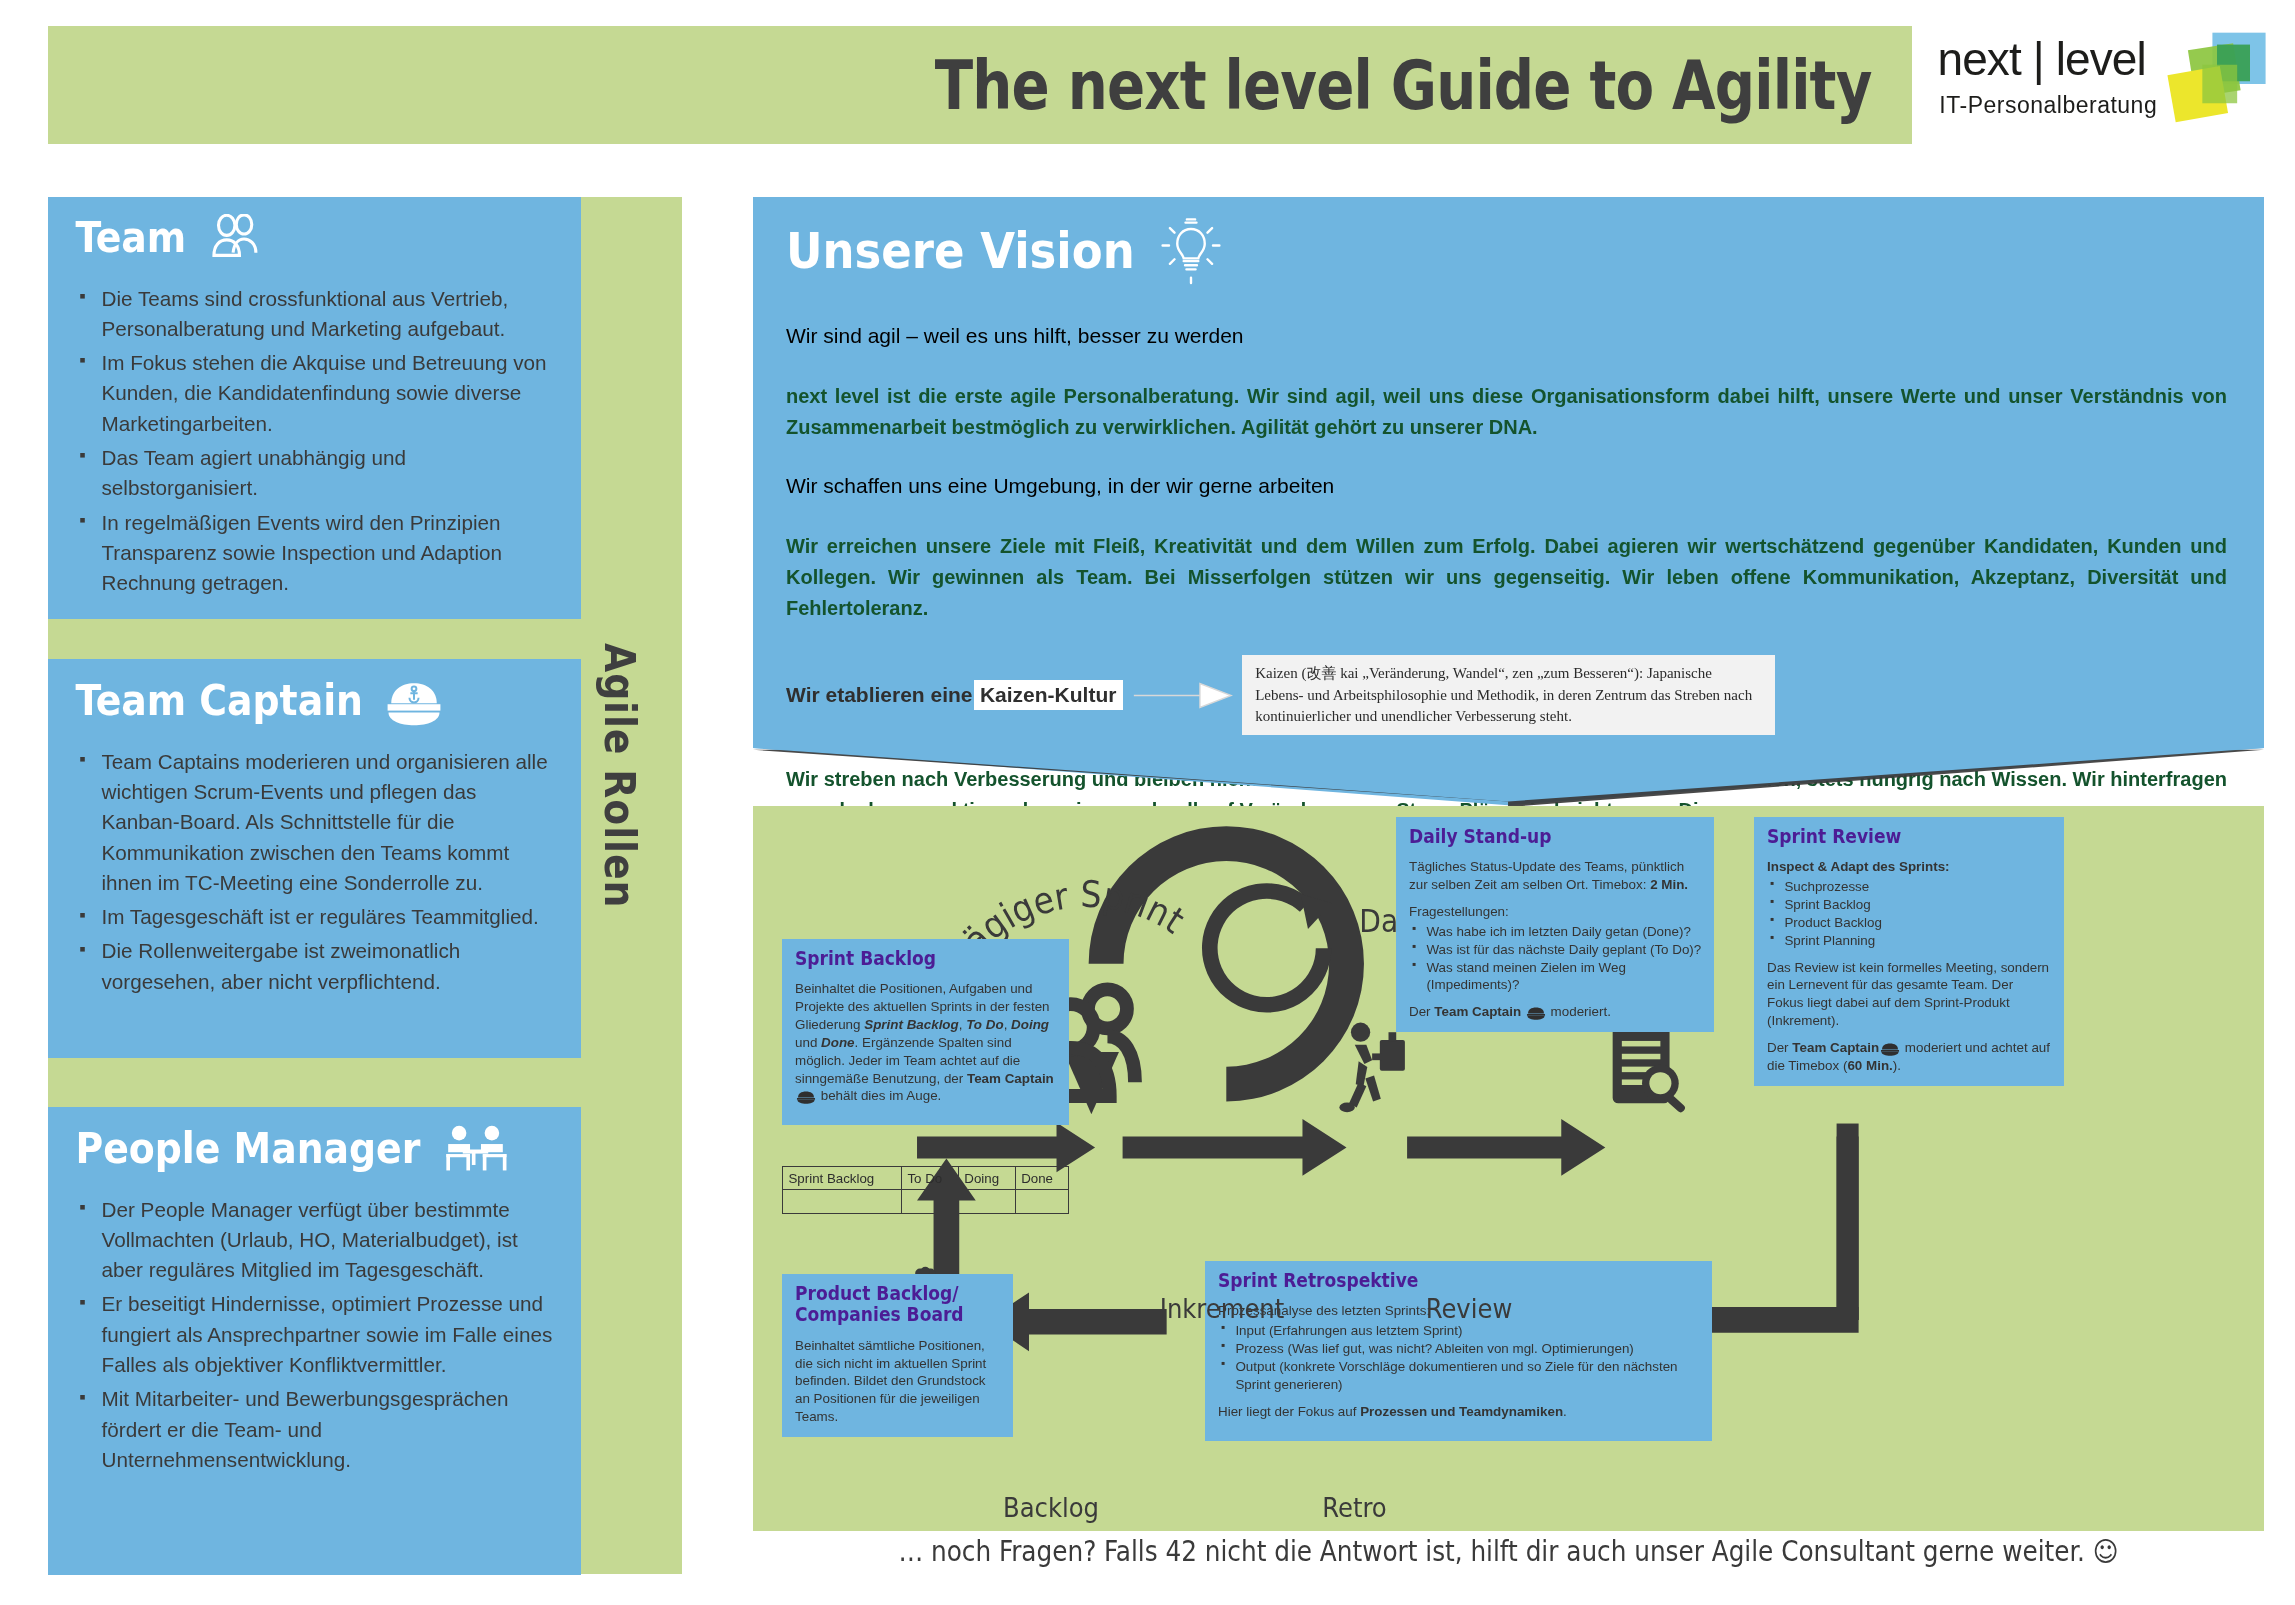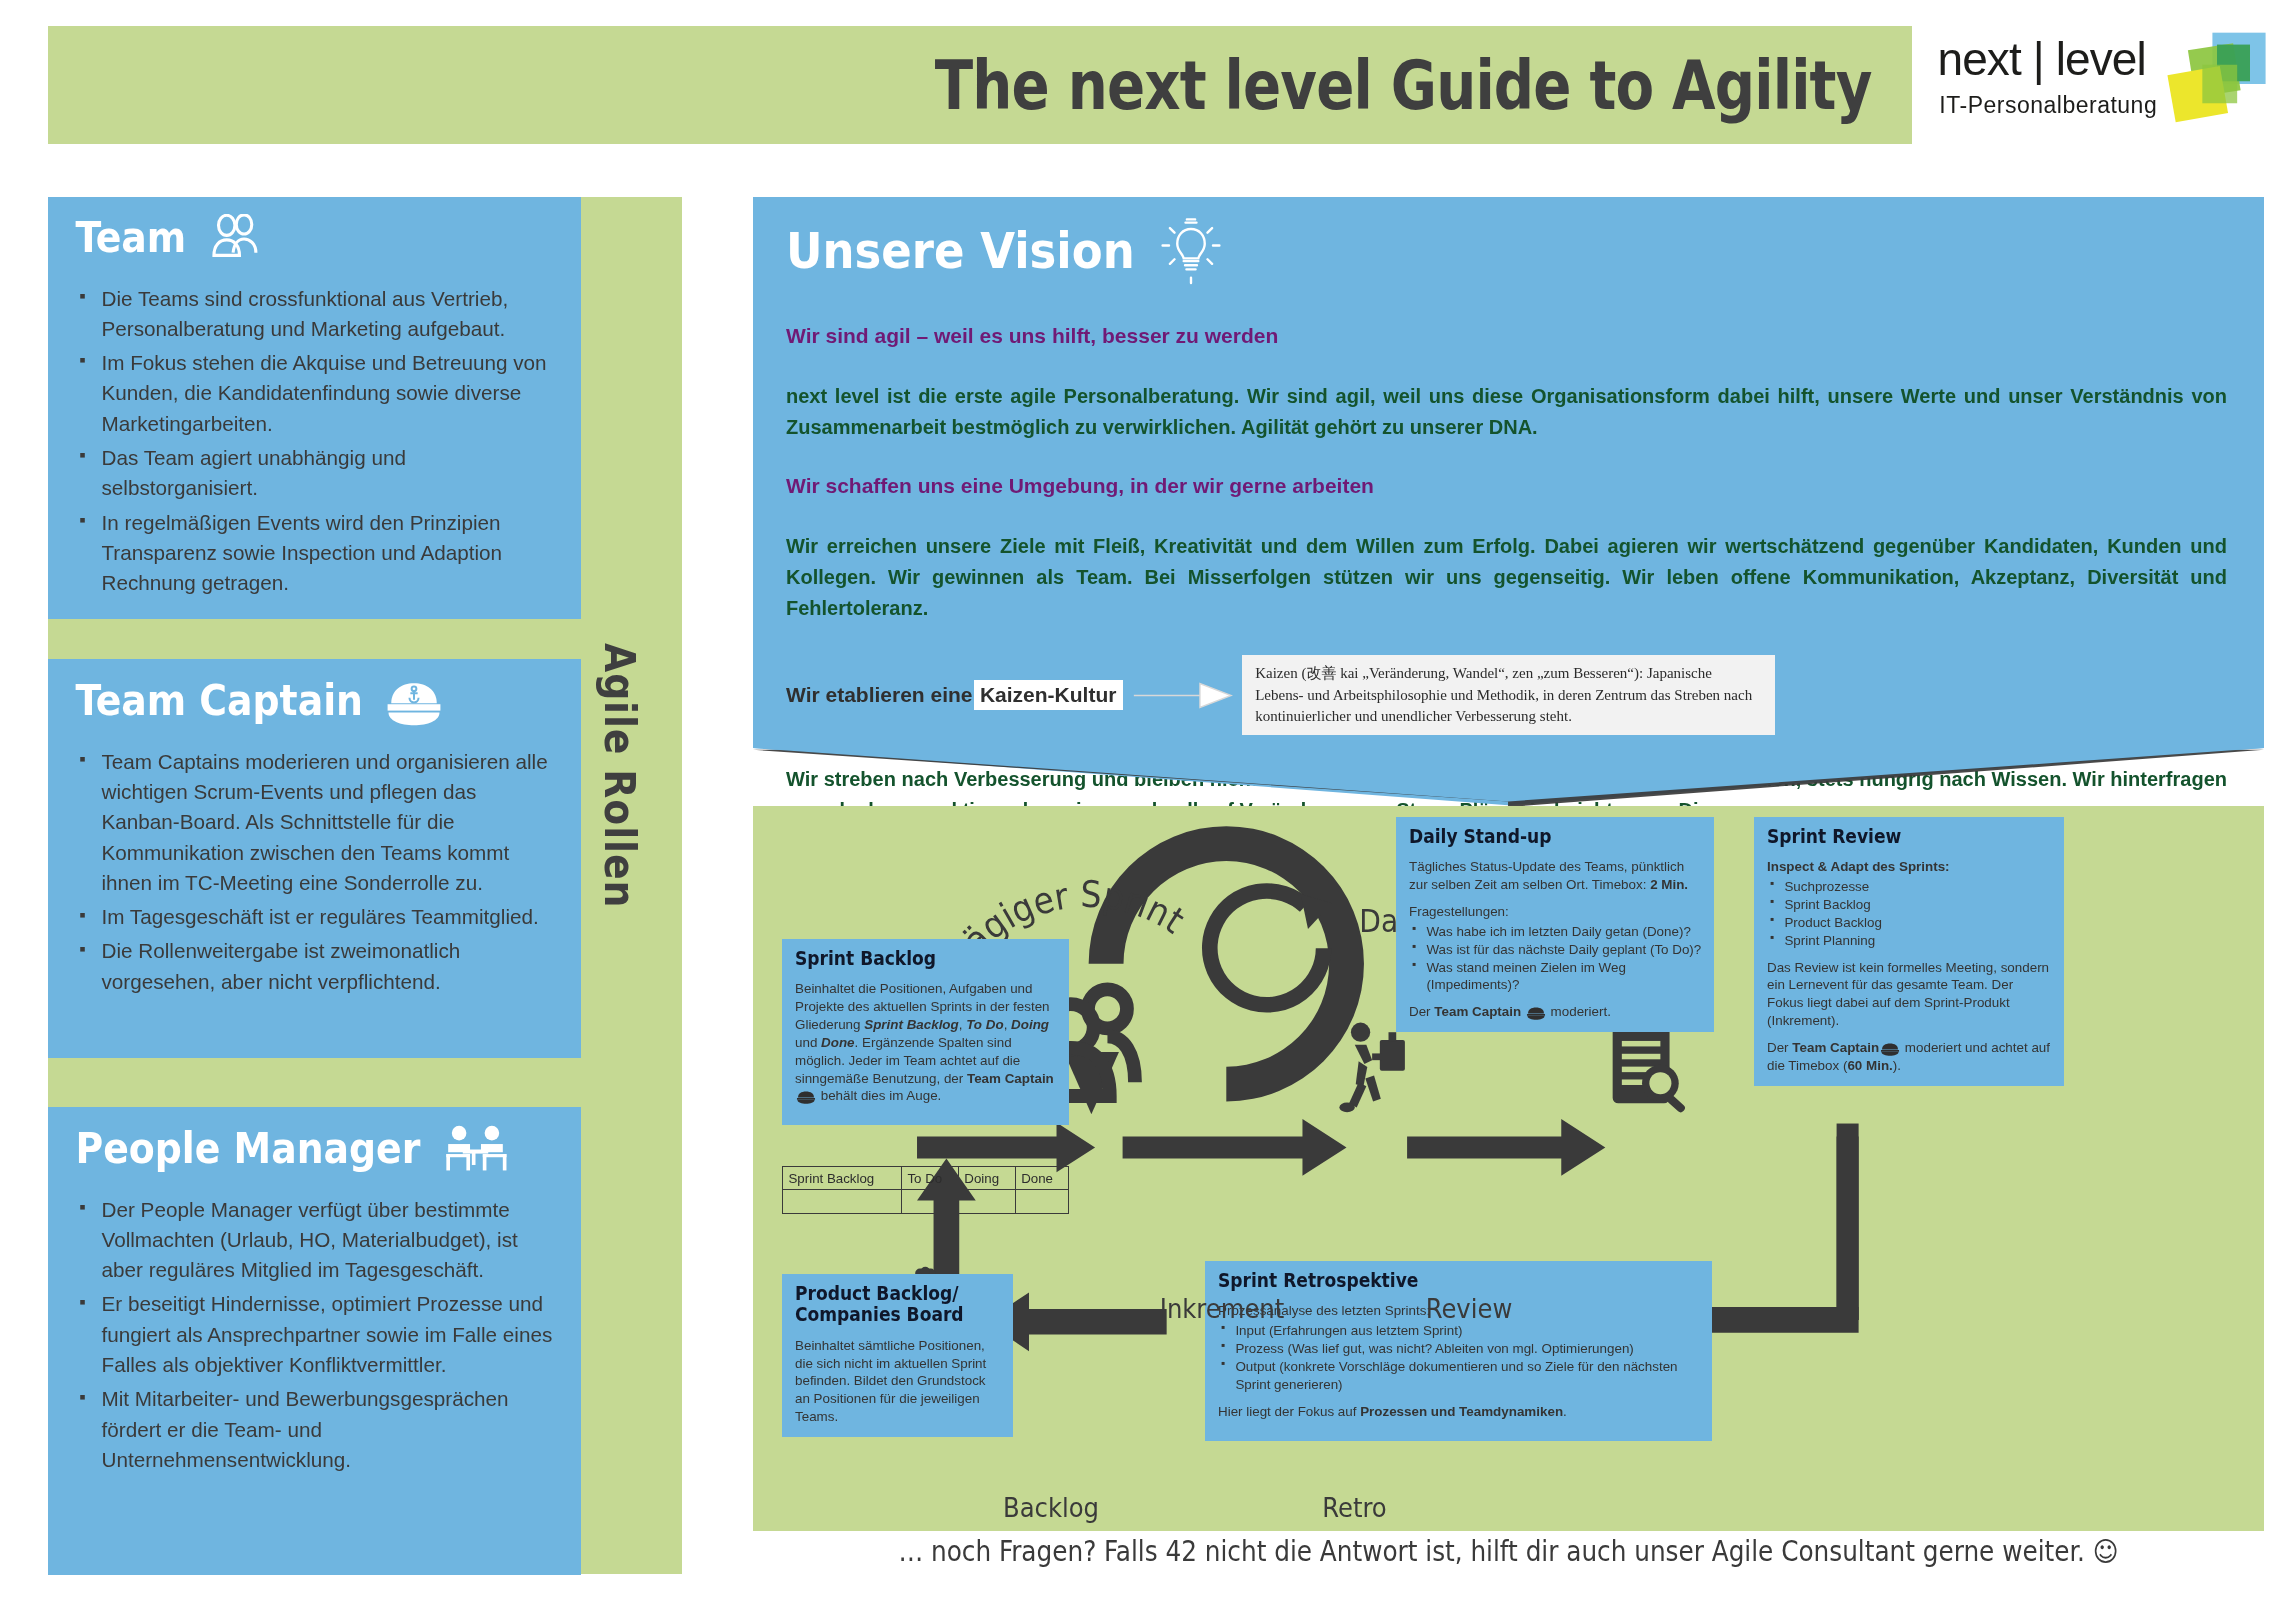--- a/index.html
+++ b/index.html
@@ -87,21 +87,21 @@
   }
   .vision-chev{
     position:absolute; left:753px; top:748px; width:1511px; height:59px;
   }
   .vision-head{ display:flex; align-items:center; gap:23px; margin-bottom:39px; }
   .vision-title{
     font-family:"DejaVu Sans Condensed","Liberation Sans Narrow","Liberation Sans",sans-serif;
     font-size:50px; font-weight:700; color:#ffffff;
   }
   .v-sub{
-    font-size:21px; font-weight:700; color:#701a75; margin-bottom:33px;
+    font-size:21px; font-weight:400; color:#000000; margin-bottom:33px;
   }
   .v-body{
     font-size:20px; line-height:1.55; color:#14532d; text-align:justify;
     margin-bottom:31px;
     font-weight:bold;
   }
   .kaizen-row{ display:flex; align-items:center; gap:0; margin-bottom:29px; }
   .kaizen-label{ font-size:21px; font-weight:700; color:#2f2f2f; }
   .kaizen-chip{
     background:#ffffff; color:#2f2f2f; font-weight:700; font-size:21px;
@@ -124,21 +124,21 @@
     text-align:center;
     font-family:"DejaVu Sans Condensed","Liberation Sans Narrow","Liberation Sans",sans-serif;
     font-size:27.5px; color:#3a3a3a;
   }
 
   .pbox{
     position:absolute; background:#6fb5e0; padding:9.2px 12px 11px 13px;
   }
   .pbox h4{
     font-family:"DejaVu Sans Condensed","Liberation Sans Narrow","Liberation Sans",sans-serif;
-    font-size:19px; font-weight:700; color:#0f172a; margin-bottom:11px; line-height:1.12;
+    font-size:19px; font-weight:700; color:#4c1d95; margin-bottom:11px; line-height:1.12;
   }
   .pbox p, .pbox li{
     font-size:13.4px; line-height:1.33; color:#343434;
   }
   .pbox p{ margin-bottom:9.2px; }
   .pbox ul{ list-style:none; margin-bottom:9.2px; }
   .pbox li{ position:relative; padding-left:17.4px; }
   .pbox li::before{ content:"▪"; position:absolute; left:2.8px; top:-1.8px; font-size:12px; }
   .pbox b{ font-weight:700; }
 

